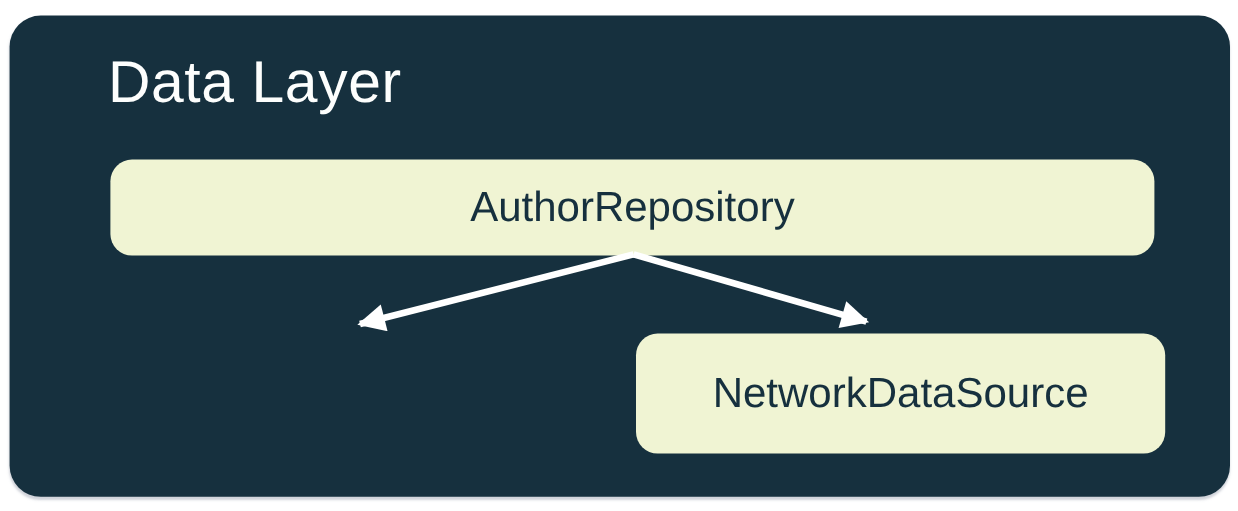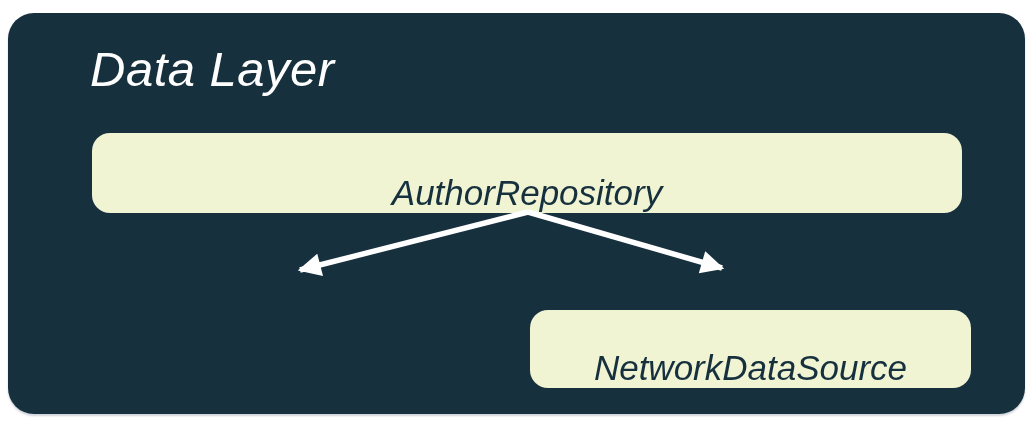--- a/index.html
+++ b/index.html
@@ -7,21 +7,20 @@
     padding: 0;
     background: #ffffff;
     font-family: "Liberation Sans", "DejaVu Sans", sans-serif;
   }
   .canvas {
     position: relative;
     width: 1032px;
     height: 426px;
     background: #ffffff;
     overflow: hidden;
-    font-style: italic;
   }
   .layer-container {
     position: absolute;
     left: 8px;
     top: 13px;
     width: 1017px;
     height: 401px;
     background: #16303E;
     border-radius: 26px;
     box-shadow: 0 2px 2px rgba(120, 130, 150, 0.35);
@@ -34,21 +33,21 @@
     font-weight: 400;
     letter-spacing: 0.5px;
     color: #FDFEFD;
     white-space: nowrap;
   }
   .node {
     position: absolute;
     background: #F0F4D3;
     border-radius: 18px;
     display: flex;
-    align-items: flex-end;
+    align-items: center;
     justify-content: center;
     font-size: 35px;
     font-weight: 400;
     color: #16303E;
     white-space: nowrap;
   }
   .node-repository {
     left: 84px;
     top: 120px;
     width: 870px;
@@ -57,22 +56,21 @@
   .node-local {
     left: 84px;
     top: 265px;
     width: 384px;
     height: 78px;
   }
   .node-network {
     left: 522px;
     top: 265px;
     width: 441px;
-    height: 78px;
-    margin-top: 32px;
+    height: 100px;
   }
   .edges-svg {
     position: absolute;
     left: 0;
     top: 0;
     width: 1017px;
     height: 401px;
     pointer-events: none;
   }
 </style>

